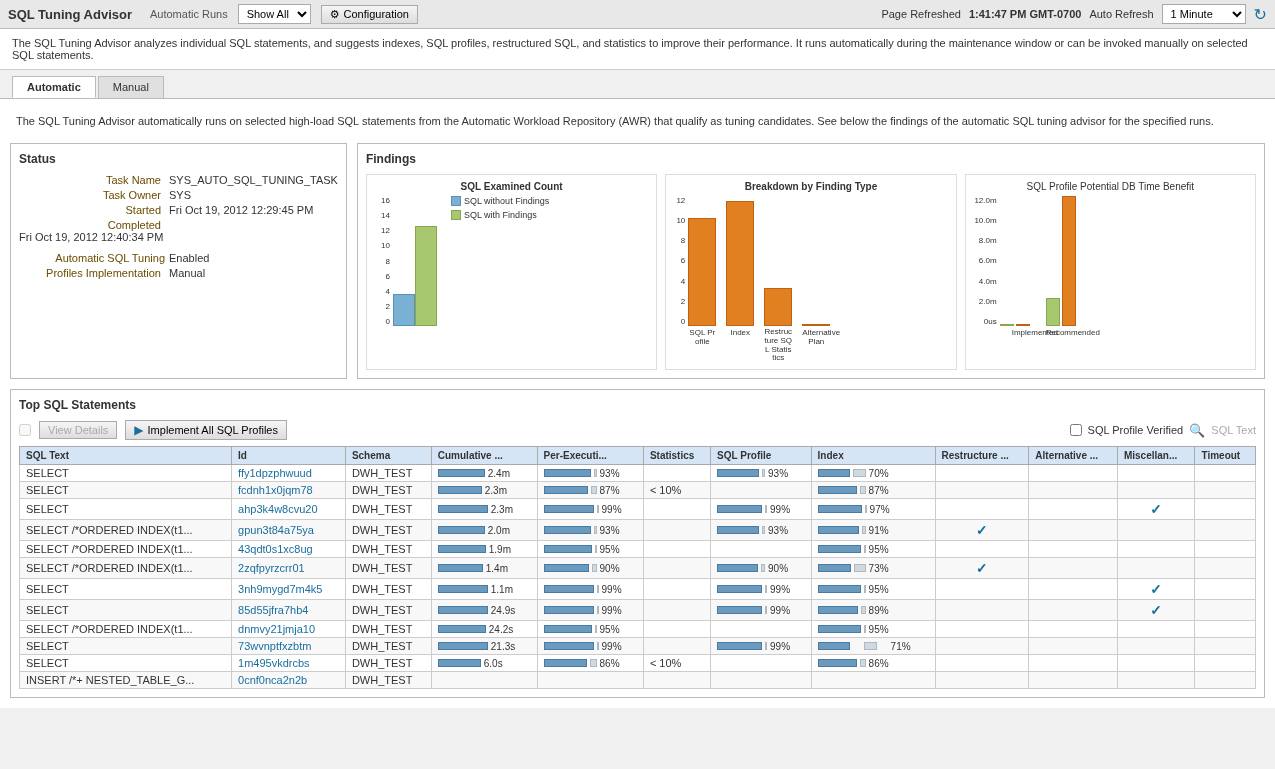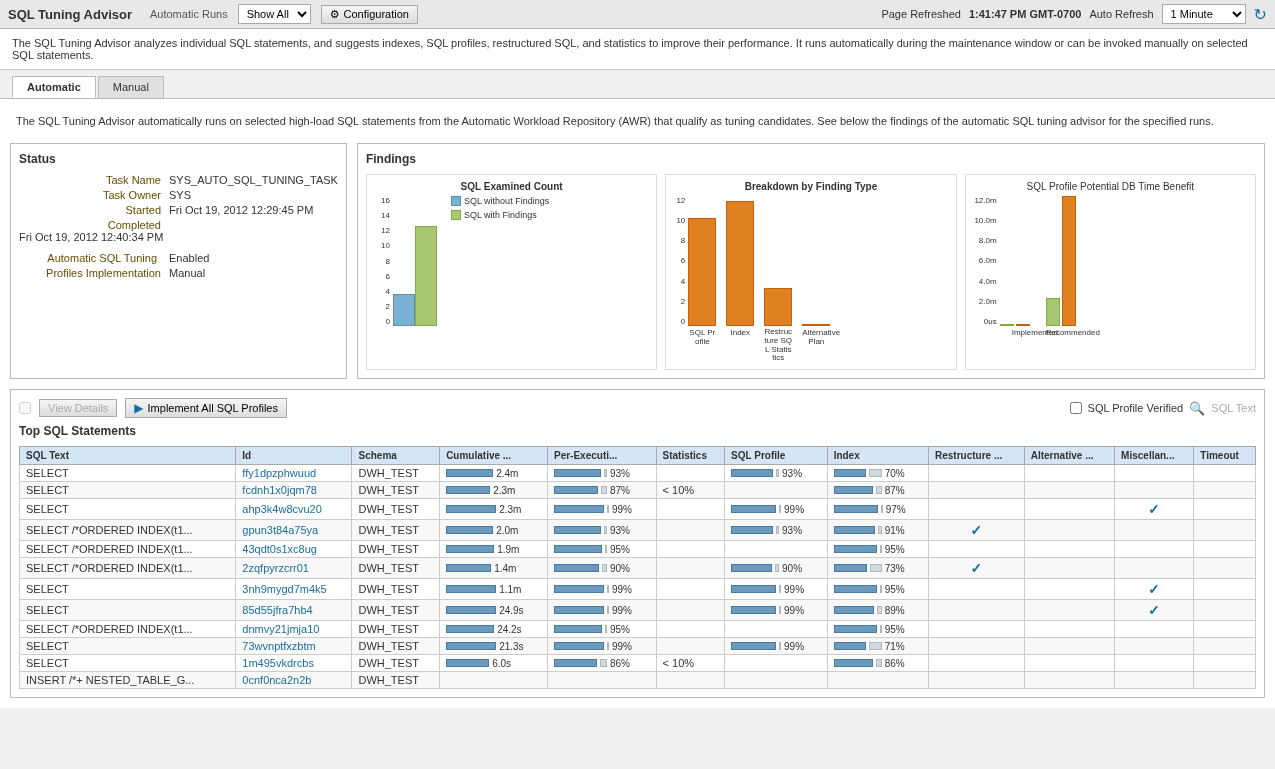--- a/index.html
+++ b/index.html
@@ -86,21 +86,21 @@
           </div>
           <div style="display: flex; margin-bottom: 3px;">
             <div style="color: rgb(107, 76, 0); text-align: right; width: 150px; padding-right: 8px; font-size: 11px;">Started</div>
             <div style="font-size: 11px; color: rgb(51, 51, 51);">Fri Oct 19, 2012 12:29:45 PM</div>
           </div>
           <div style="display: flex; margin-bottom: 9px; flex-direction: column;">
             <div style="color: rgb(107, 76, 0); text-align: right; width: 150px; padding-right: 8px; font-size: 11px;">Completed</div>
             <div style="font-size: 11px; color: rgb(51, 51, 51);">Fri Oct 19, 2012 12:40:34 PM</div>
           </div>
           <div style="display: flex; margin-bottom: 3px;">
-            <div style="color: rgb(107, 76, 0); text-align: right; width: 150px; padding-right: 12px; font-size: 11px;">Automatic SQL Tuning</div>
+            <div style="color: rgb(107, 76, 0); text-align: right; width: 150px; padding-right: 4px; font-size: 11px;">Automatic SQL Tuning</div>
             <div style="font-size: 11px; color: rgb(51, 51, 51);">Enabled</div>
           </div>
           <div style="display: flex; margin-bottom: 3px;">
             <div style="color: rgb(107, 76, 0); text-align: right; width: 150px; padding-right: 8px; font-size: 11px;">Profiles Implementation</div>
             <div style="font-size: 11px; color: rgb(51, 51, 51);">Manual</div>
           </div>
         </div>
     </div>
 
     <div style="border:1px solid #bbb;flex:1;padding:8px;">
@@ -213,38 +213,38 @@
             </div>
 
           </div>
         </div>
 
       </div>
     </div>
   </div>
 
   <div style="border:1px solid #bbb;padding:8px;">
+    <div style="font-weight:bold;font-size:12px;margin-bottom:8px;">Top SQL Statements</div>
+
     <div style="display:flex;align-items:center;gap:8px;margin-bottom:6px;">
       <input type="checkbox" style="width: 12px; height: 12px;" disabled="">
       <button style="font-size:11px;border:1px solid #aaa;background:linear-gradient(#f5f5f5,#ddd);padding:2px 8px;cursor:pointer;color:#aaa;">
         <span>View Details</span>
       </button>
       <button style="font-size:11px;border:1px solid #aaa;background:linear-gradient(#f5f5f5,#ddd);padding:2px 8px;cursor:pointer;display:flex;align-items:center;gap:4px;">
         <span style="color:#1a6e9e;font-size:12px;">▶</span>
         <span>Implement All SQL Profiles</span>
       </button>
       <div style="margin-left:auto;display:flex;align-items:center;gap:6px;">
         <input type="checkbox" style="width: 12px; height: 12px;">
         <span style="font-size:11px;">SQL Profile Verified</span>
         <span style="color:#1a6e9e;font-size:13px;">🔍</span>
         <span style="font-size:11px;color:#aaa;">SQL Text</span>
       </div>
     </div>
-
-    <div style="font-weight:bold;font-size:12px;margin-bottom:8px;">Top SQL Statements</div>
 
     <div style="overflow:auto;max-height:260px;">
       <table class="sql-table" style="width:100%;border-collapse:collapse;font-size:11px;">
         <thead>
           <tr>
             <th style="background:#d5e5f5;border:1px solid #aaa;padding:3px 6px;font-size:10px;white-space:nowrap;">SQL Text</th>
             <th style="background:#d5e5f5;border:1px solid #aaa;padding:3px 6px;font-size:10px;white-space:nowrap;">Id</th>
             <th style="background:#d5e5f5;border:1px solid #aaa;padding:3px 6px;font-size:10px;white-space:nowrap;">Schema</th>
             <th style="background:#d5e5f5;border:1px solid #aaa;padding:3px 6px;font-size:10px;white-space:nowrap;">Cumulative ...</th>
             <th style="background:#d5e5f5;border:1px solid #aaa;padding:3px 6px;font-size:10px;white-space:nowrap;">Per-Executi...</th>
@@ -592,21 +592,21 @@
               </td>
               <td style="border: 1px solid rgb(204, 204, 204); padding: 2px 6px; white-space: nowrap; font-size: 11px;"></td>
               <td style="border: 1px solid rgb(204, 204, 204); padding: 2px 6px; white-space: nowrap; font-size: 11px;">
                 <div style="display:flex;align-items:center;gap:3px;">
     <div style="display:inline-block;width:45px;height:8px;background:#6b9abf;border:1px solid #4a7a9f;"></div>
                   <div style="display:inline-block;width:0px;height:8px;background:#d0d8e0;border:1px solid #b0b8c0;"></div>
     <span style="font-size:10px;">99%</span>
   </div>
               </td>
               <td style="border: 1px solid rgb(204, 204, 204); padding: 2px 6px; white-space: nowrap; font-size: 11px;">
-                <div style="display:flex;align-items:center;gap:3px;">
+                <div style="display:flex;align-items:center;gap:14px;">
     <div style="display:inline-block;width:32px;height:8px;background:#6b9abf;border:1px solid #4a7a9f;"></div>
                   <div style="display:inline-block;width:13px;height:8px;background:#d0d8e0;border:1px solid #b0b8c0;"></div>
     <span style="font-size:10px;">71%</span>
   </div>
               </td>
               <td style="border: 1px solid rgb(204, 204, 204); padding: 2px 6px; white-space: nowrap; font-size: 11px; text-align: center;"></td>
               <td style="border: 1px solid rgb(204, 204, 204); padding: 2px 6px; white-space: nowrap; font-size: 11px; text-align: center;"></td>
               <td style="border: 1px solid rgb(204, 204, 204); padding: 2px 6px; white-space: nowrap; font-size: 11px; text-align: center;"></td>
               <td style="border: 1px solid rgb(204, 204, 204); padding: 2px 6px; white-space: nowrap; font-size: 11px;"></td>
             </tr>

